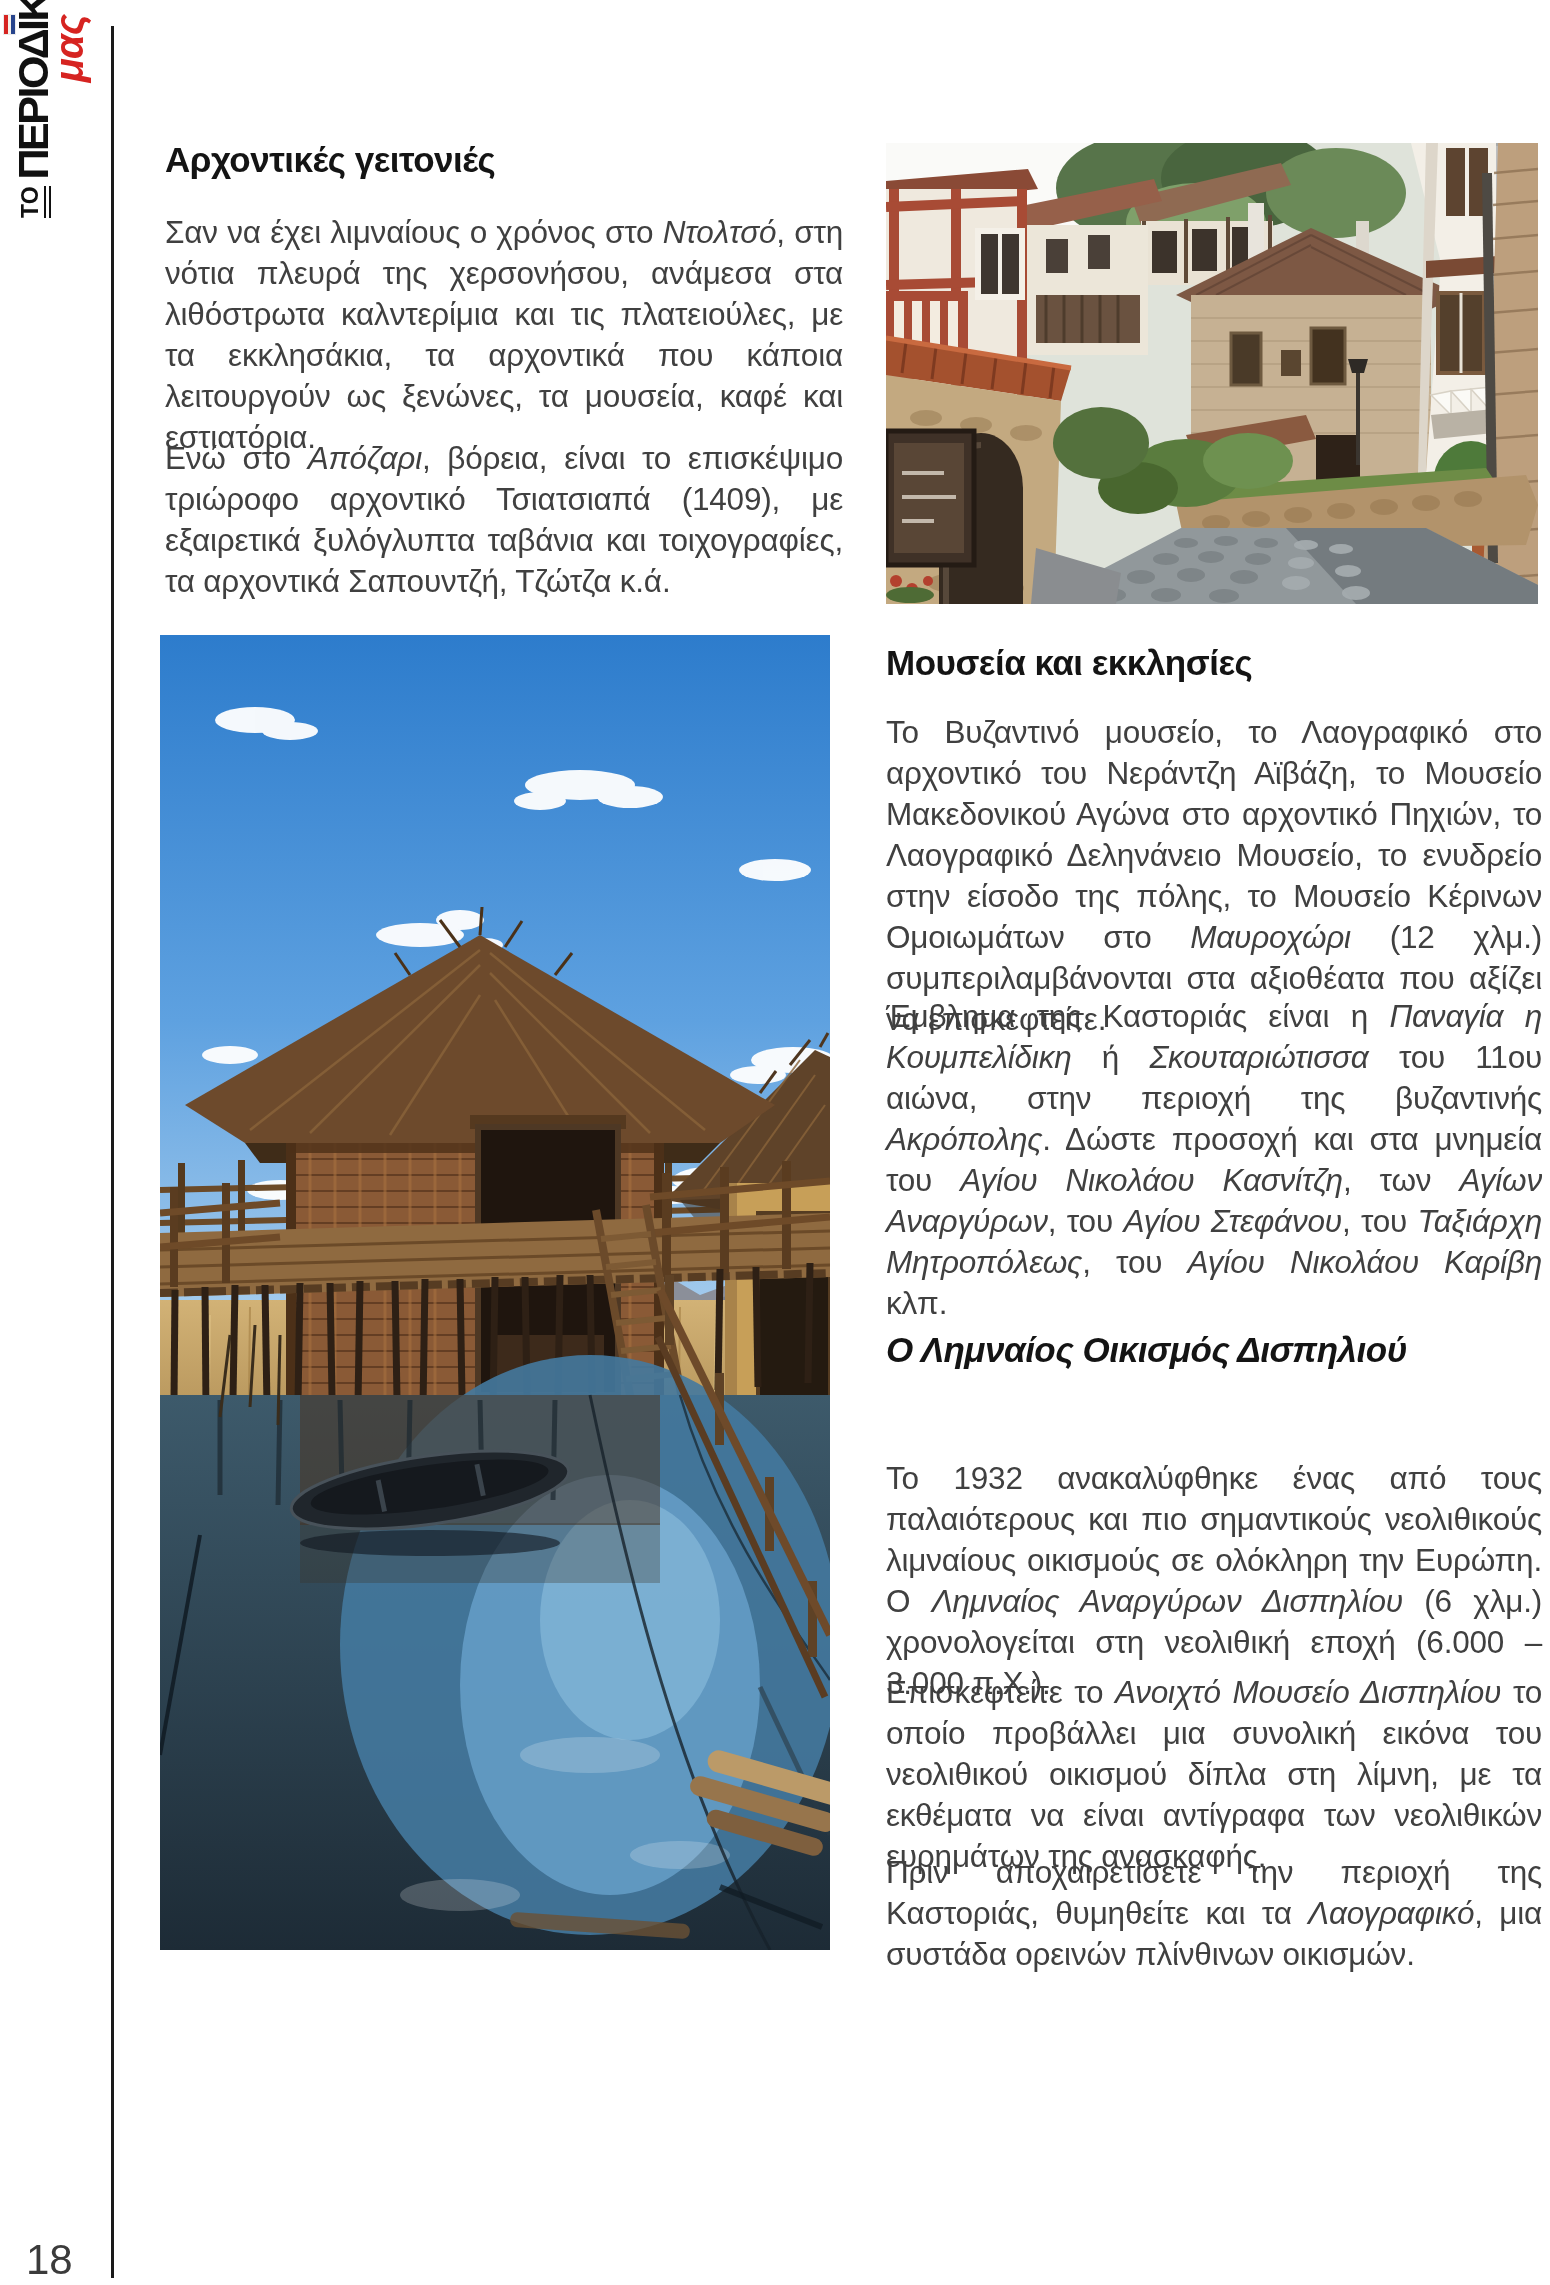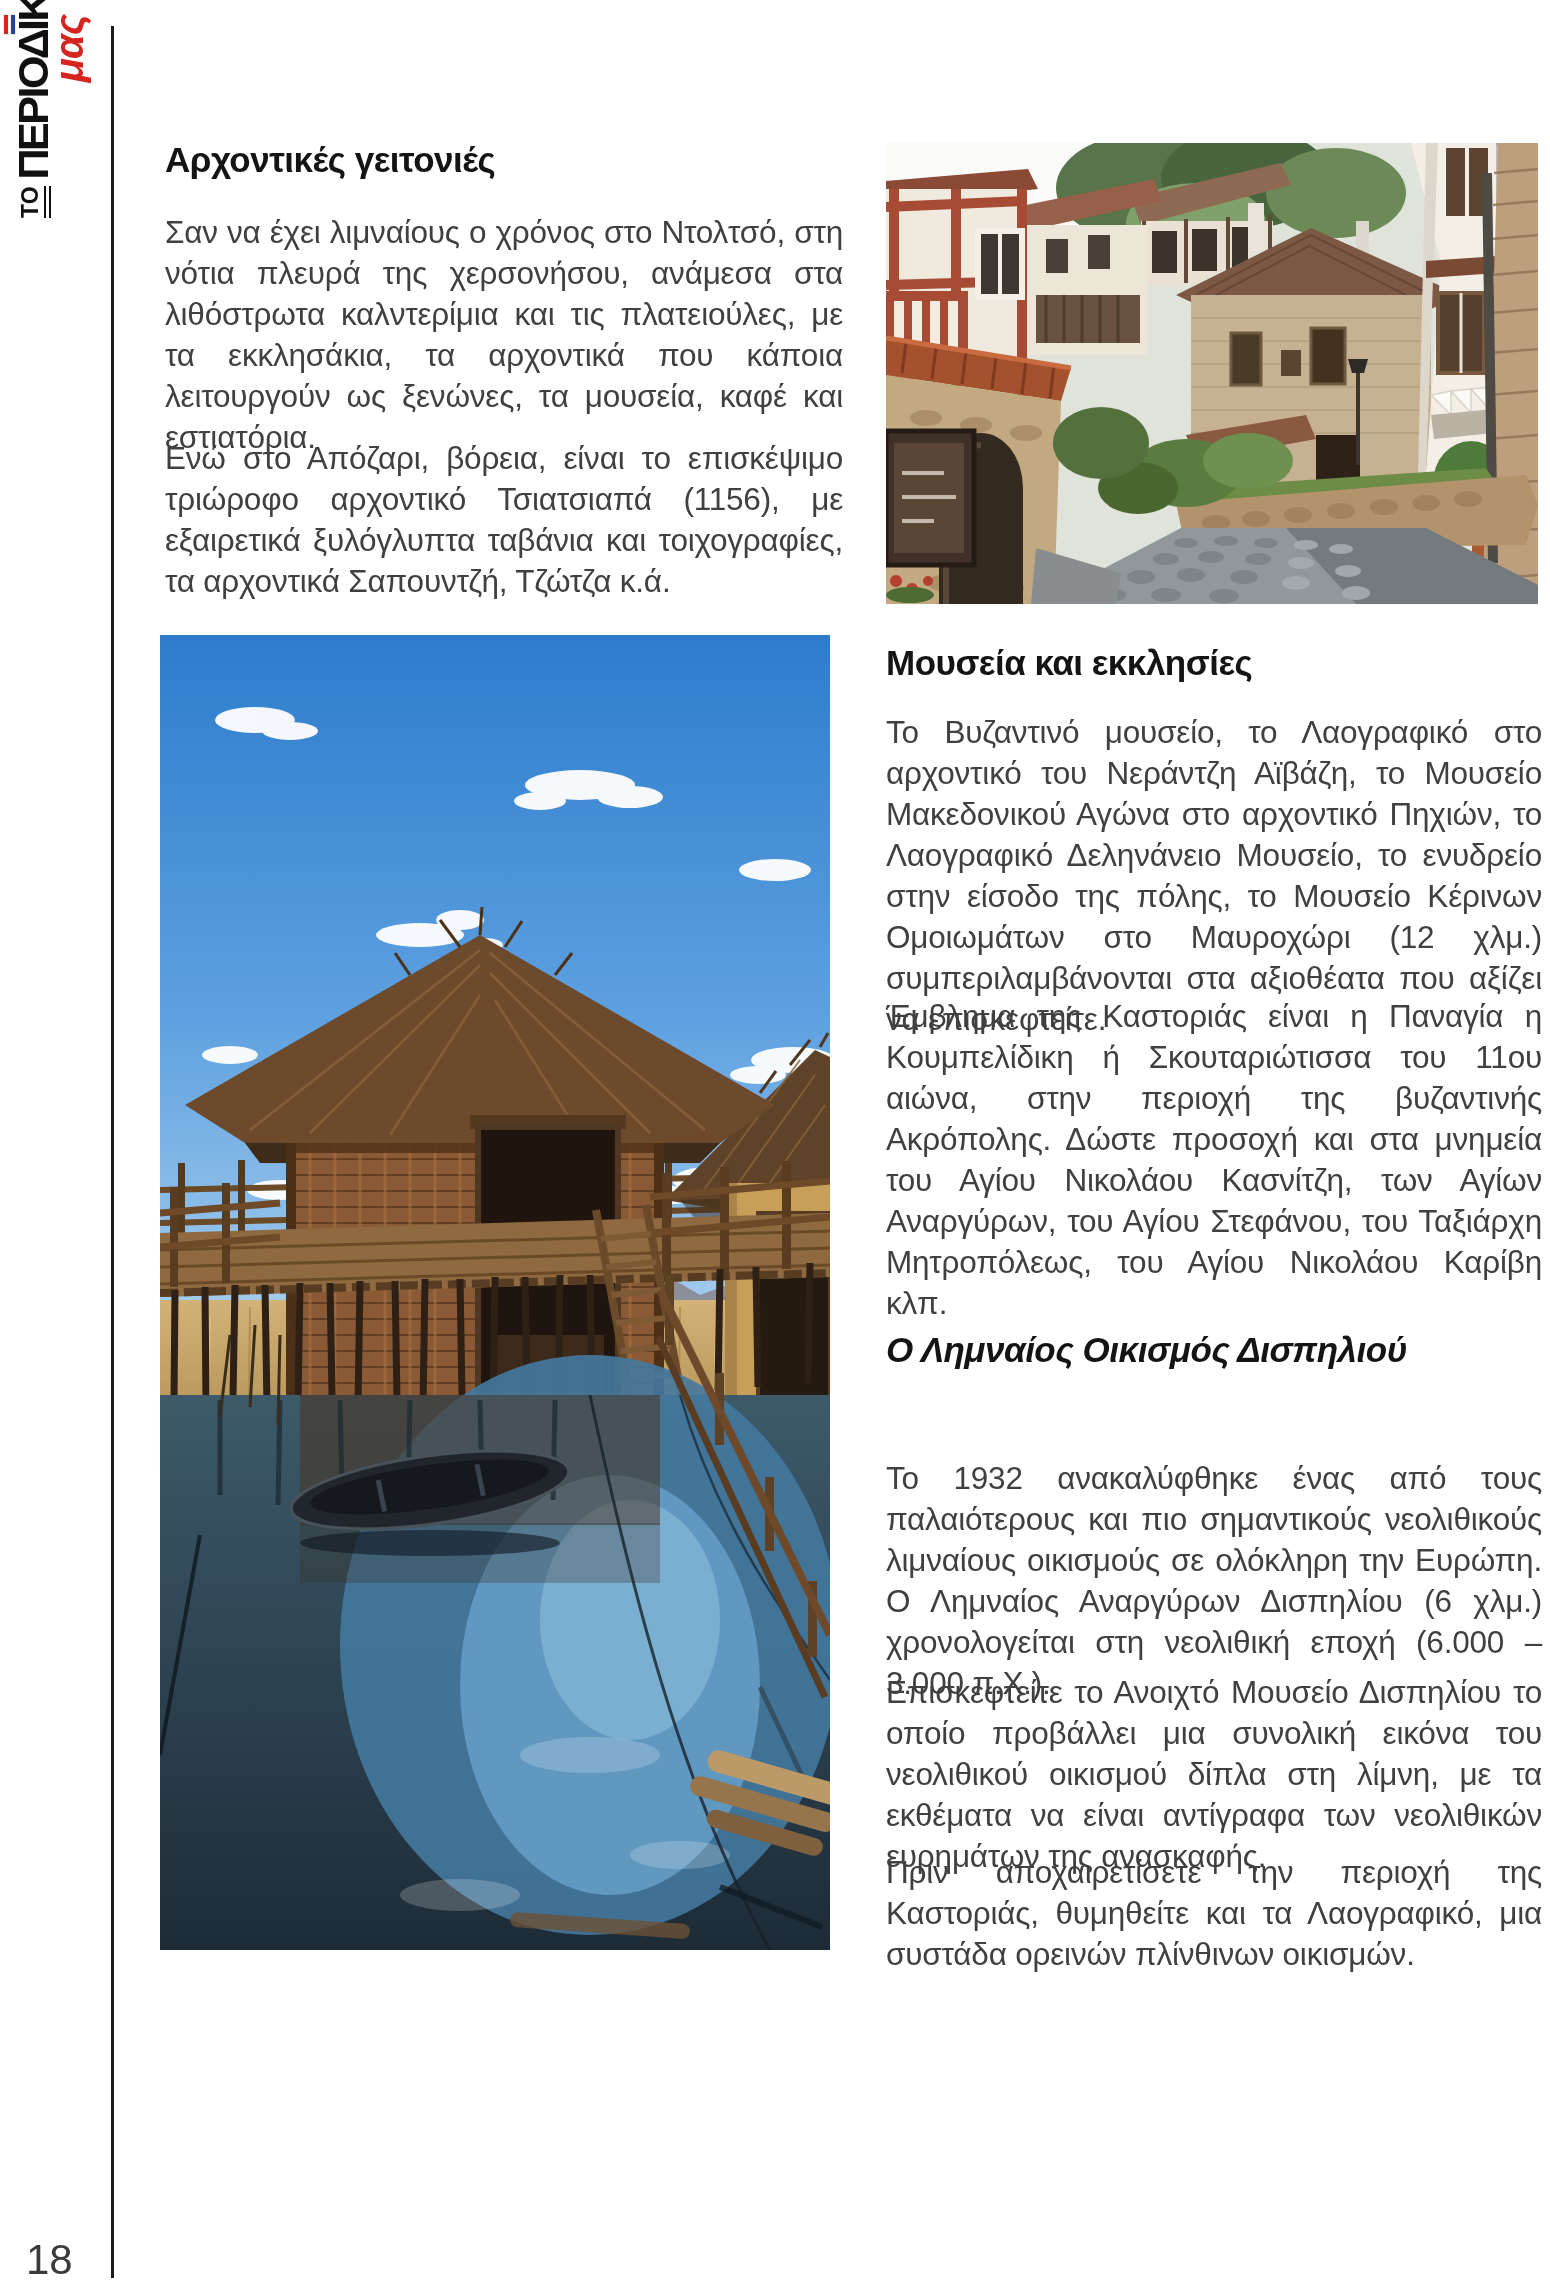--- a/index.html
+++ b/index.html
@@ -19,21 +19,21 @@
   .mast-flag div{flex:1;}
 
   .vrule{position:absolute;left:111px;top:26px;width:3px;height:2252px;background:var(--rule,#1a1a1a);}
   .page-num{position:absolute;left:26px;top:2236px;font-size:42px;color:#3b3b3b;}
 
   .h{position:absolute;font-weight:700;color:var(--heading,#141414);font-size:35px;
      letter-spacing:-.5px;line-height:1.05;}
   .h3{line-height:63px;font-style:italic;}
   .body-text{position:absolute;font-size:31.5px;line-height:41px;color:var(--body,#404040);
              text-align:justify;letter-spacing:-.2px;}
-  .body-text .it{}
+  .body-text .it{font-style:italic;}
 
   .photo{position:absolute;overflow:hidden;}
   .photo svg{display:block;width:100%;height:100%;}
 
   .col-left .body-text{width:678px;left:165px;}
   .col-right .body-text{width:656px;left:886px;}
 </style>
 </head>
 <body>
 
@@ -51,21 +51,21 @@
     </div>
     <div class="mast-suffix">μας</div>
   </div>
 
   <div class="vrule"></div>
   <div class="page-num">18</div>
 
   <div class="col-left">
     <div class="h" style="left:165px;top:142px;">Αρχοντικές γειτονιές</div>
     <div class="body-text" style="top:212px;"><span>Σαν να έχει λιμναίους ο χρόνος στο </span><span class="it">Ντολτσό</span><span>, στη νότια πλευρά της χερσονήσου, ανάμεσα στα λιθόστρωτα καλντερίμια και τις πλατειούλες, με τα εκκλησάκια, τα αρχοντικά που κάποια λειτουργούν ως ξενώνες, τα μουσεία, καφέ και εστιατόρια.</span></div>
-    <div class="body-text" style="top:438px;"><span>Ενώ στο </span><span class="it">Απόζαρι</span><span>, βόρεια, είναι το επισκέψιμο τριώροφο αρχοντικό Τσιατσιαπά (1156), με εξαιρετικά ξυλόγλυπτα ταβάνια και τοιχογραφίες, τα αρχοντικά Σαπουντζή, Τζώτζα κ.ά.</span></div>
+    <div class="body-text" style="top:438px;"><span>Ενώ στο </span><span class="it">Απόζαρι</span><span>, βόρεια, είναι το επισκέψιμο τριώροφο αρχοντικό Τσιατσιαπά (1409), με εξαιρετικά ξυλόγλυπτα ταβάνια και τοιχογραφίες, τα αρχοντικά Σαπουντζή, Τζώτζα κ.ά.</span></div>
 
     <div class="photo" style="left:160px;top:635px;width:670px;height:1315px;">
       <svg viewBox="0 0 670 1315" preserveAspectRatio="none">
         <defs>
           <linearGradient id="sky2" x1="0" y1="0" x2="0" y2="1">
             <stop offset="0" stop-color="#2d7ccc"></stop>
               <stop offset="0.55" stop-color="#5ea1e0"></stop>
               <stop offset="1" stop-color="#aacfee"></stop>
           </linearGradient>
           <linearGradient id="water2" x1="0" y1="0" x2="0" y2="1">

